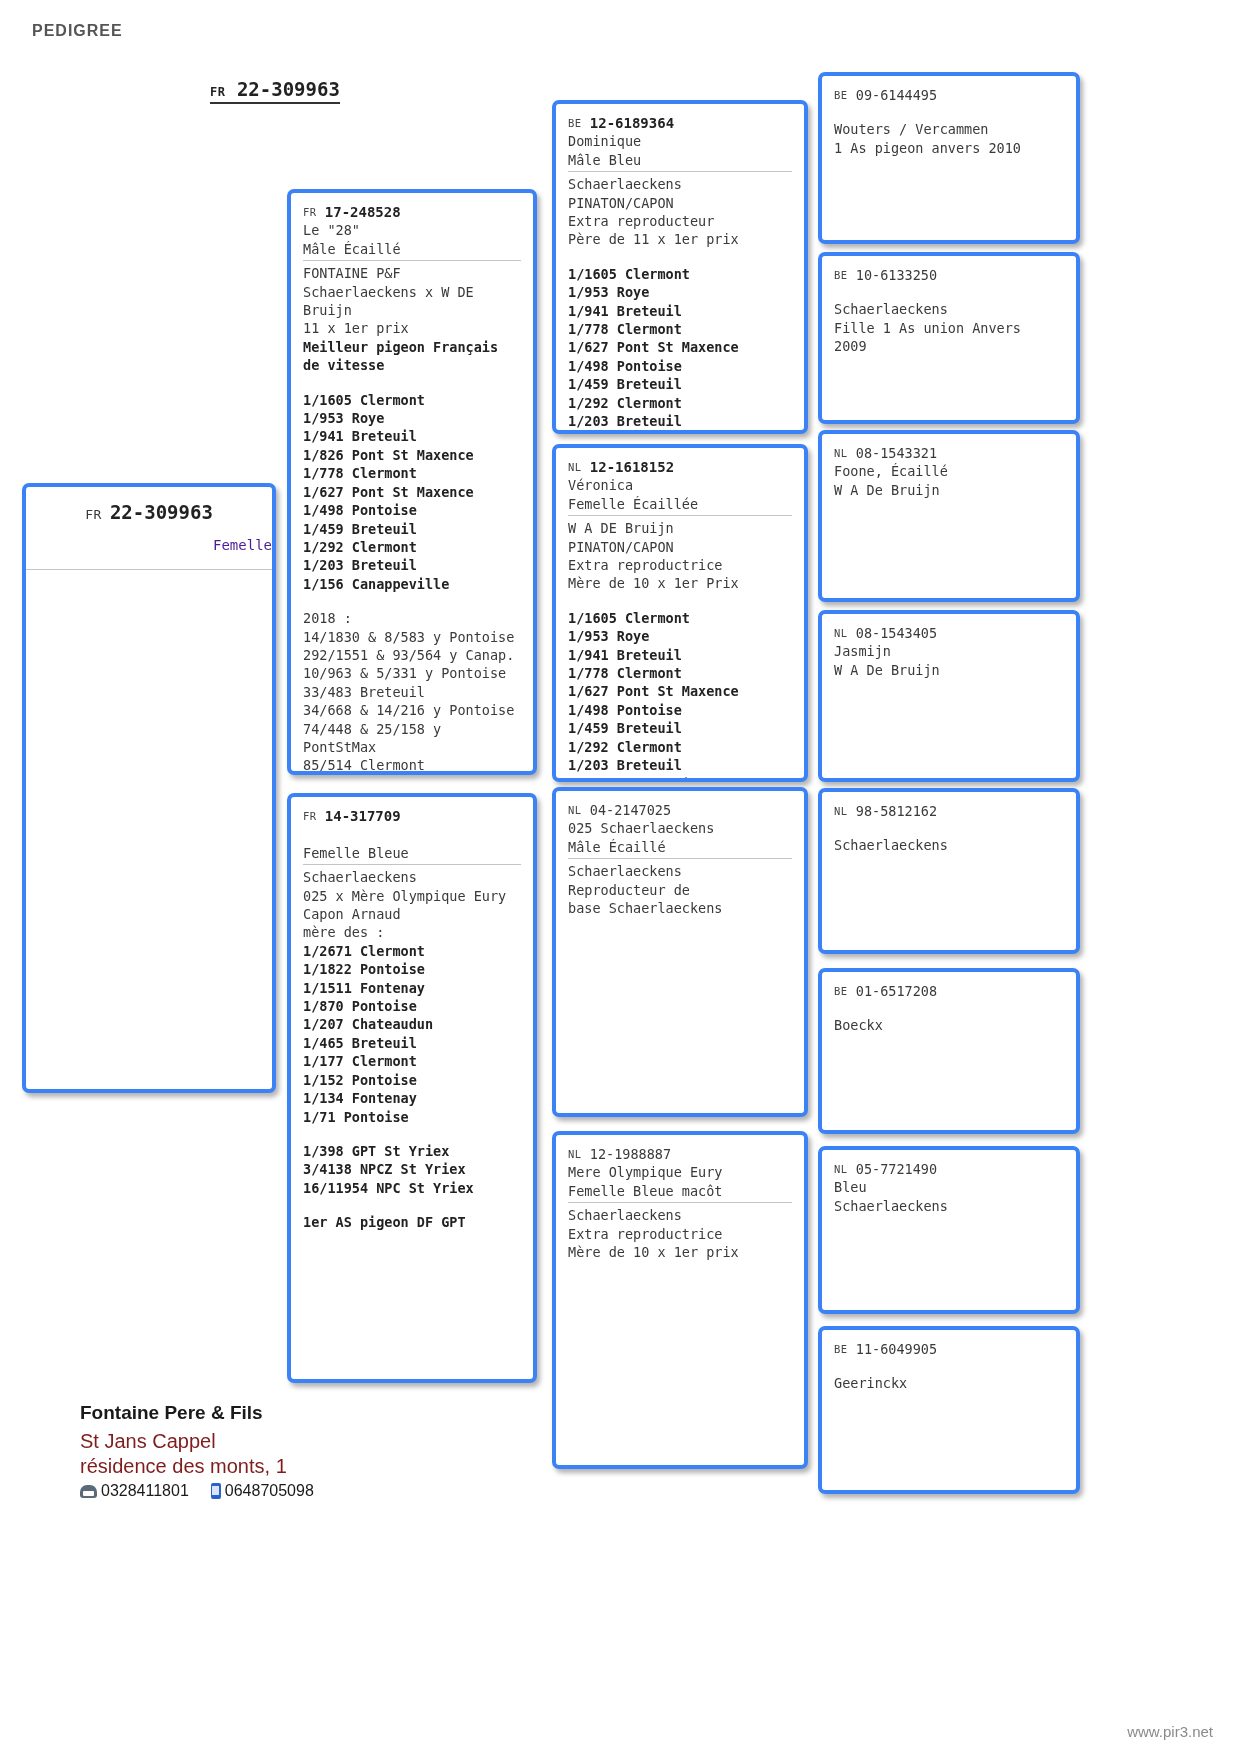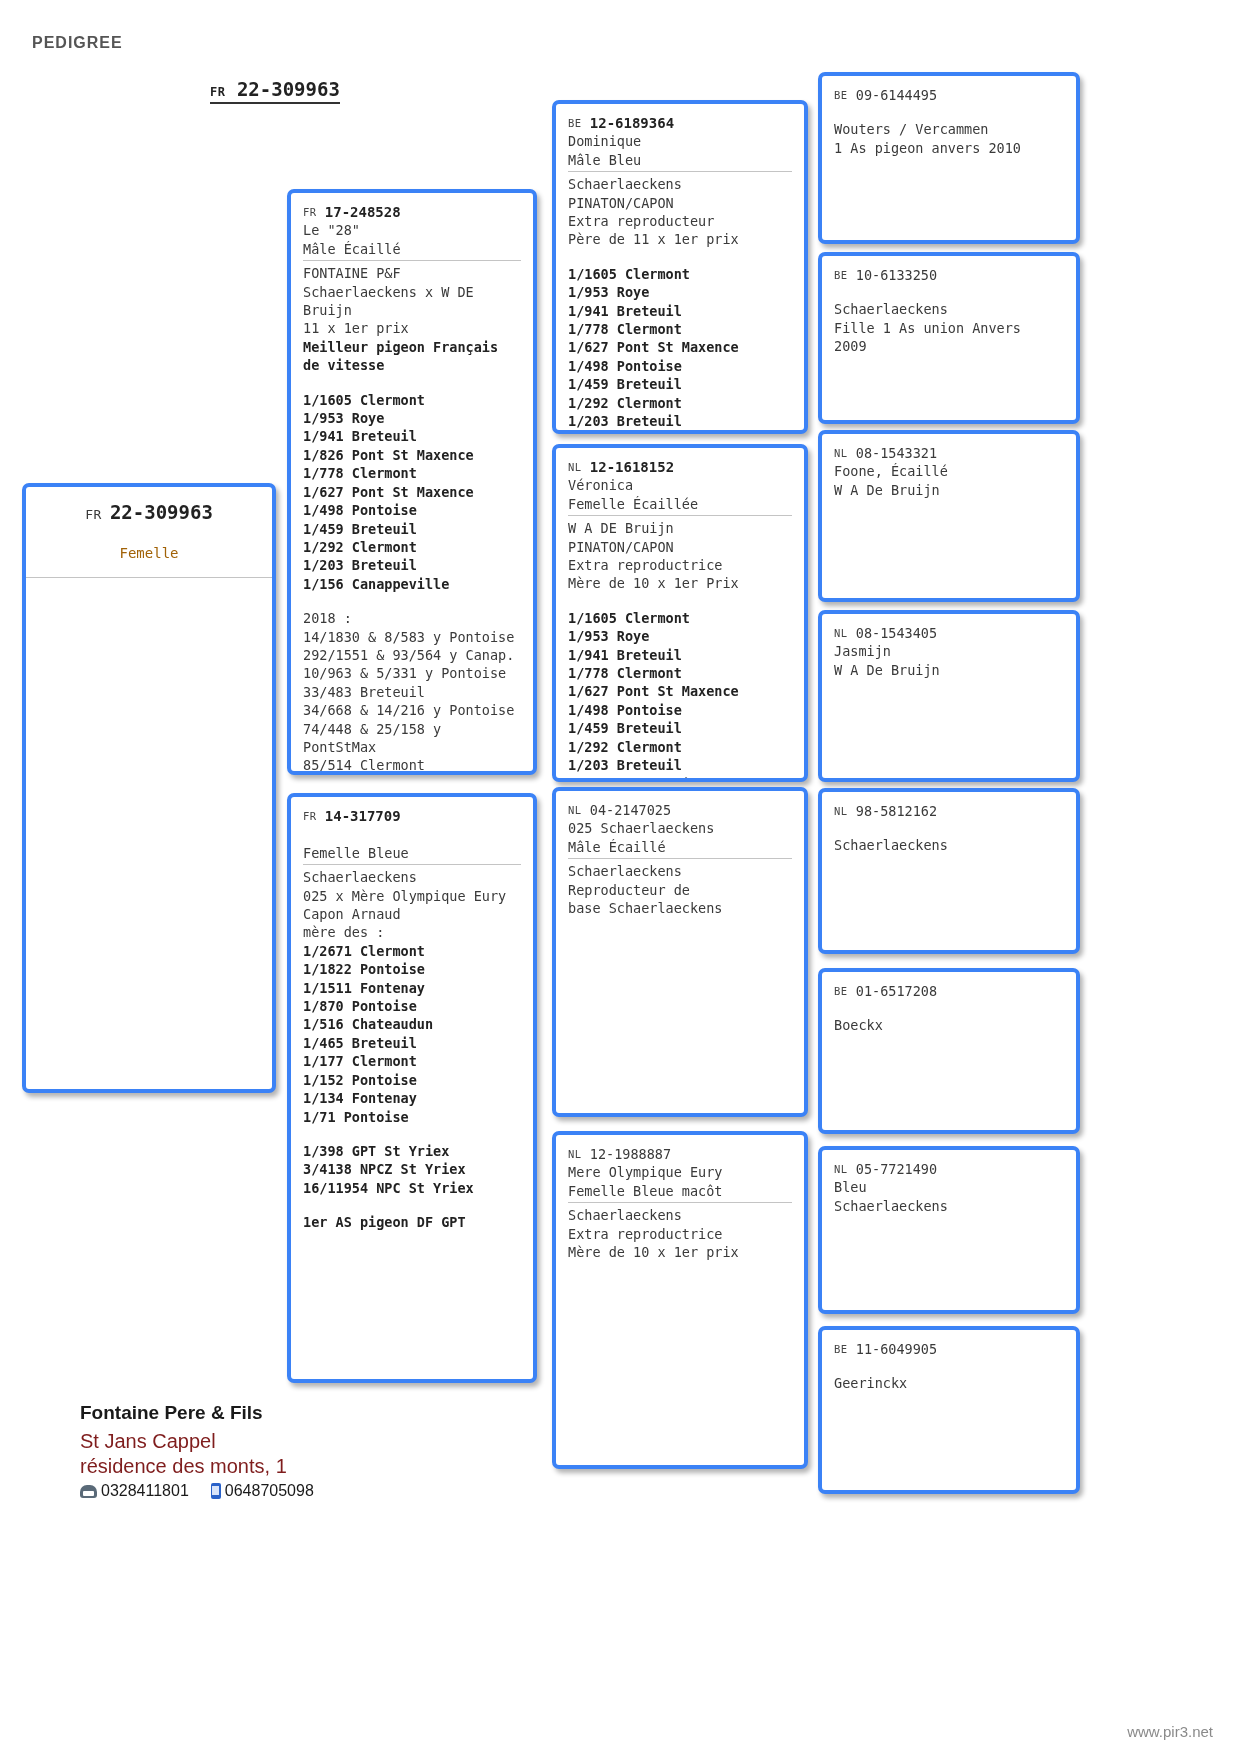--- a/index.html
+++ b/index.html
@@ -17,21 +17,20 @@
   }
   .page-title {
     position: absolute;
     left: 32px;
     top: 22px;
     font-family: "Liberation Sans", sans-serif;
     font-weight: bold;
     font-size: 16px;
     letter-spacing: 1px;
     color: #555555;
-    margin-top: 12px;
   }
   .main-ring {
     position: absolute;
     left: 210px;
     top: 78px;
     font-family: "DejaVu Sans Mono", monospace;
     font-size: 19px;
     font-weight: bold;
     color: #222222;
     border-bottom: 2px solid #333333;
@@ -103,23 +102,24 @@
     font-size: 19px;
     font-weight: bold;
     color: #222222;
   }
   #subject-card .subj-cc {
     font-size: 13px;
     font-weight: normal;
     letter-spacing: 0.5px;
   }
   #subject-card .subj-sex {
-    margin-top: 20px;
+    margin-top: 12px;
     font-size: 14px;
-    color: #a16207;
+    color: #4c1d95;
+    text-align: right;
   }
 
   
   #sire-card { left: 287px; top: 189px; width: 250px; height: 586px; }
   #dam-card  { left: 287px; top: 793px; width: 250px; height: 590px; }
 
   
   #sire-sire-card { left: 552px; top: 100px; width: 256px; height: 334px; }
   #sire-dam-card  { left: 552px; top: 444px; width: 256px; height: 338px; }
   #dam-sire-card  { left: 552px; top: 787px; width: 256px; height: 330px; }
@@ -269,21 +269,21 @@
   <div class="line">Femelle Bleue</div>
   <div class="sep"></div>
   <div class="line">Schaerlaeckens</div>
   <div class="line">025 x Mère Olympique Eury</div>
   <div class="line">Capon Arnaud</div>
   <div class="line">mère des :</div>
   <div class="line b">1/2671 Clermont</div>
   <div class="line b">1/1822 Pontoise</div>
   <div class="line b">1/1511 Fontenay</div>
   <div class="line b">1/870 Pontoise</div>
-  <div class="line b">1/516 Chateaudun</div>
+  <div class="line b">1/207 Chateaudun</div>
   <div class="line b">1/465 Breteuil</div>
   <div class="line b">1/177 Clermont</div>
   <div class="line b">1/152 Pontoise</div>
   <div class="line b">1/134 Fontenay</div>
   <div class="line b">1/71 Pontoise</div>
   <div class="gap"></div>
   <div class="line b">1/398 GPT St Yriex</div>
   <div class="line b">3/4138 NPCZ St Yriex</div>
   <div class="line b">16/11954 NPC St Yriex</div>
   <div class="gap"></div>

